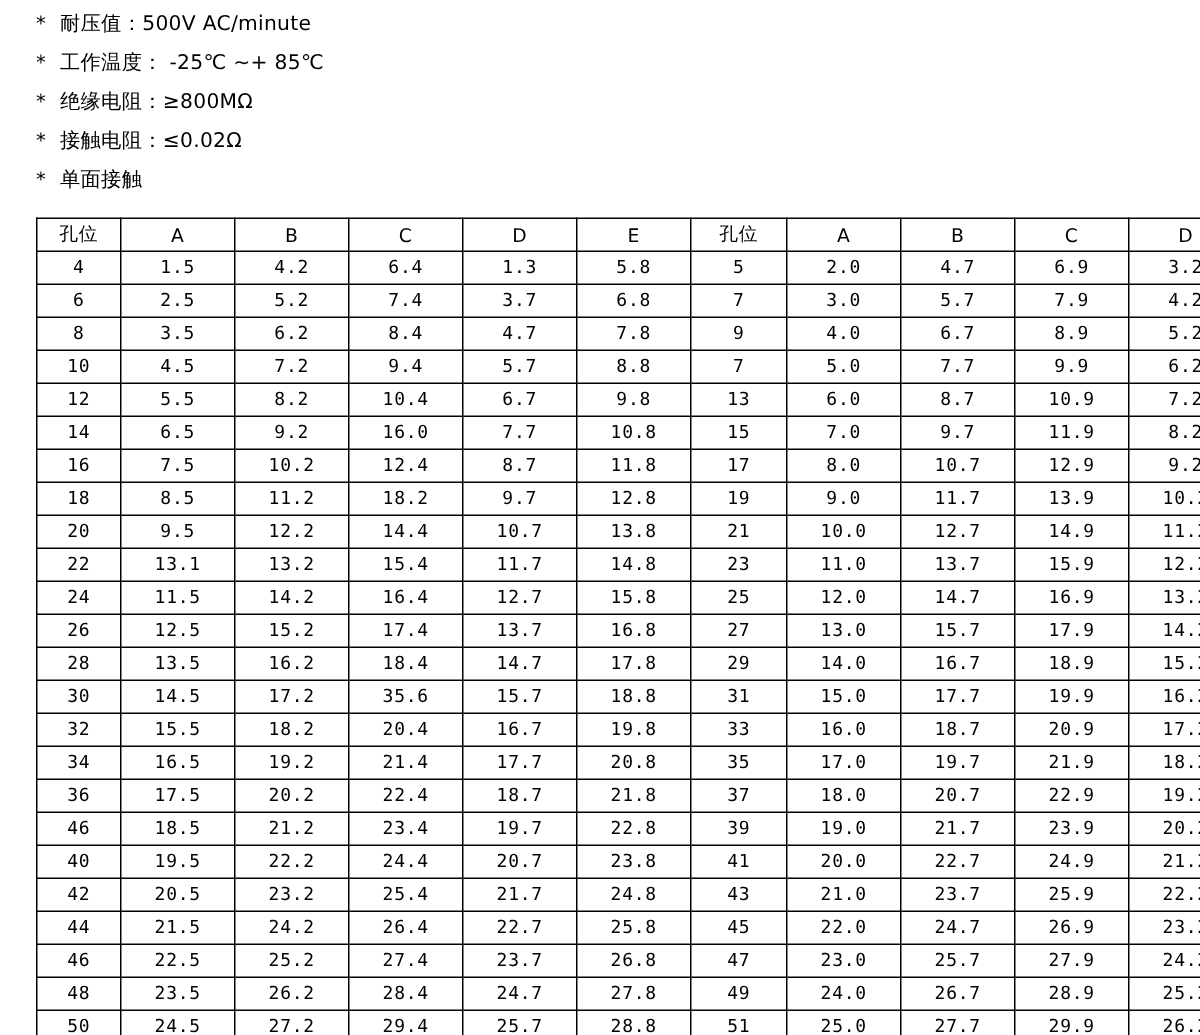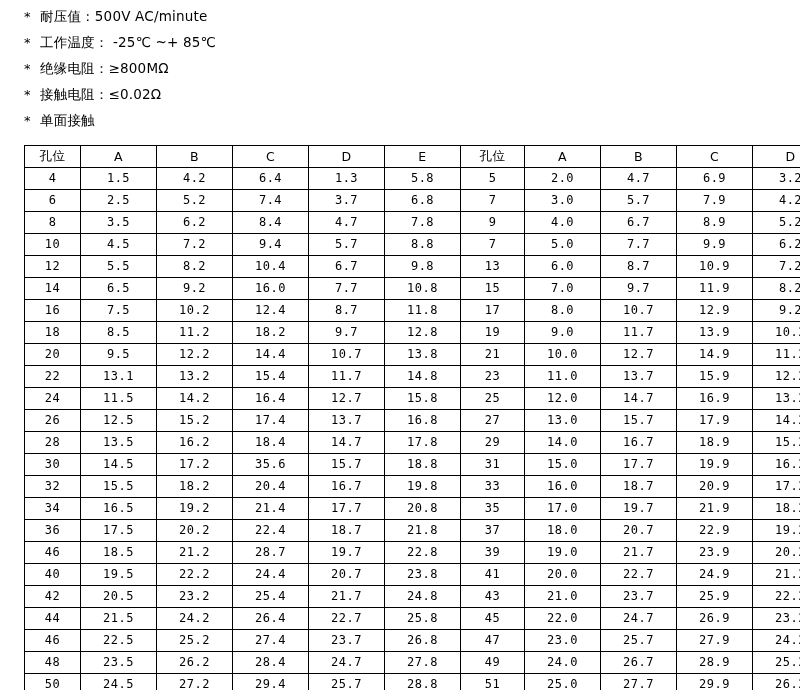--- a/index.html
+++ b/index.html
@@ -351,21 +351,21 @@
             <td>37</td>
             <td>18.0</td>
             <td>20.7</td>
             <td>22.9</td>
             <td>19.2</td>
           </tr>
           <tr>
             <td>46</td>
             <td>18.5</td>
             <td>21.2</td>
-            <td>28.7</td>
+            <td>23.4</td>
             <td>19.7</td>
             <td>22.8</td>
             <td>39</td>
             <td>19.0</td>
             <td>21.7</td>
             <td>23.9</td>
             <td>20.2</td>
           </tr>
           <tr>
             <td>40</td>

